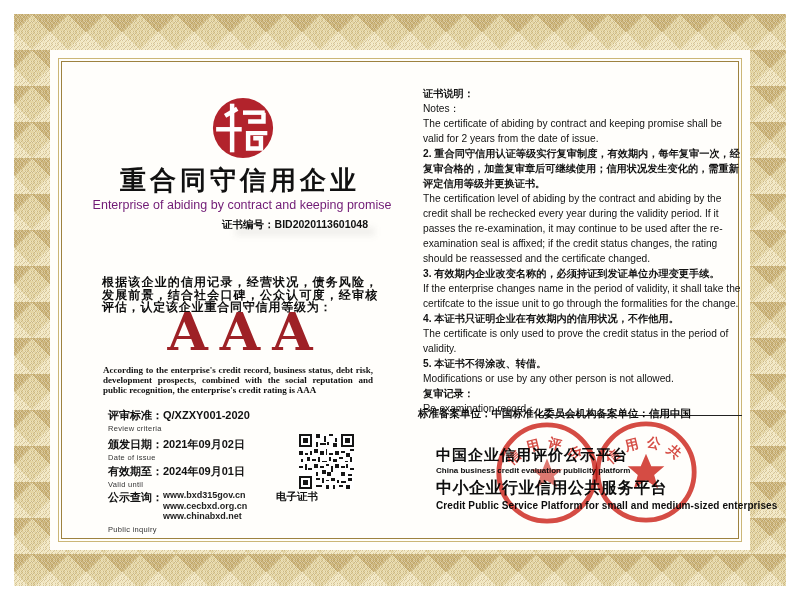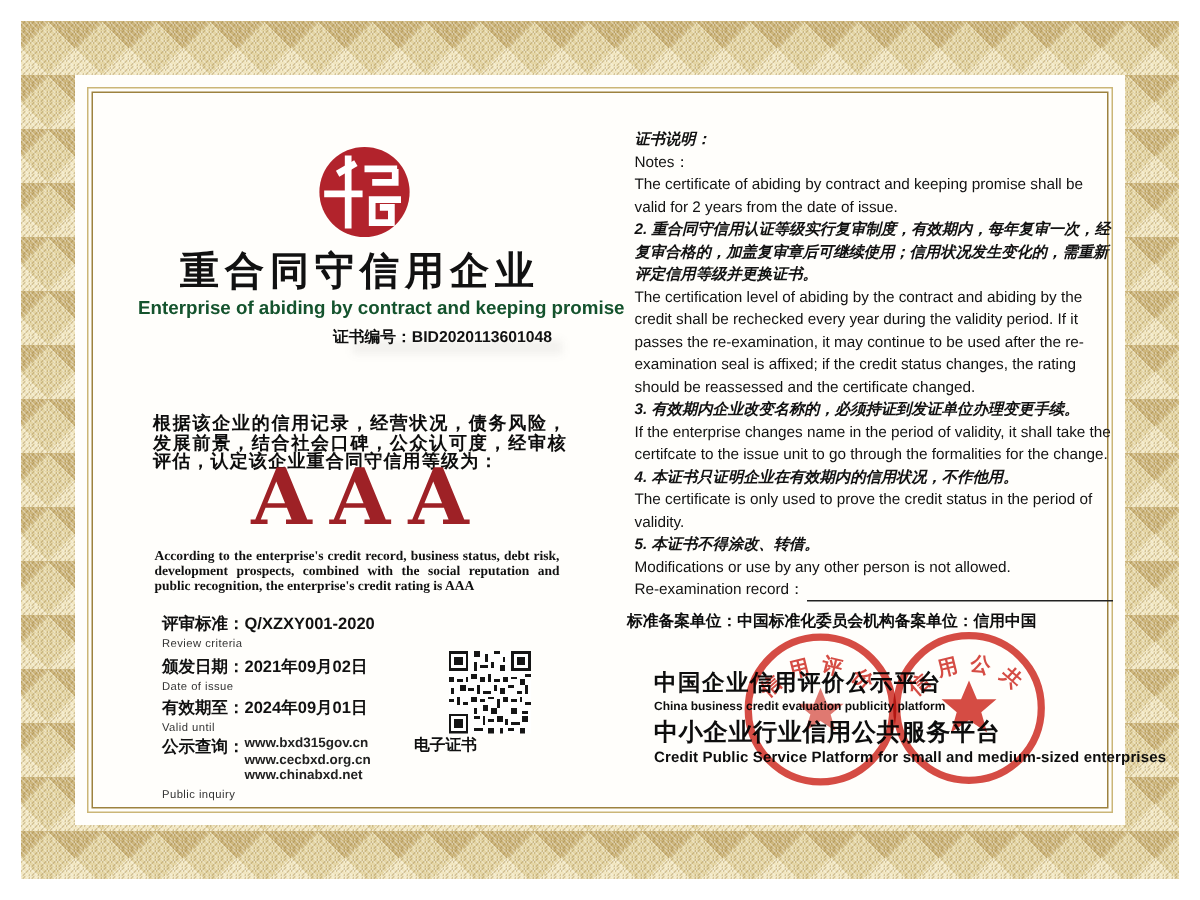--- a/index.html
+++ b/index.html
@@ -18,21 +18,21 @@
     background-size:6px 6px,6px 6px,36px 36px,36px 36px,36px 36px,36px 36px;}
   .paper{position:absolute;inset:50px;background:#fffefb;}
   .line-outer{position:absolute;inset:58px;border:1px solid #cbb677;pointer-events:none;}
   .line-inner{position:absolute;inset:61px;border:1px solid #9d823f;pointer-events:none;}
   .abs{position:absolute;}
   
   .logo{left:211px;top:96px;width:64px;height:64px;}
   .smudge{left:235px;top:227px;width:140px;height:9px;background:rgba(60,60,60,.07);filter:blur(3px);}
   .title{left:86px;top:163px;width:308px;text-align:center;font-size:26px;font-weight:900;
          letter-spacing:4px;white-space:nowrap;color:#111;}
-  .subtitle{left:92px;top:198px;width:320px;text-align:center;font-size:12.5px;font-weight:700;white-space:nowrap;color:#14532d;}
+  .subtitle{left:82px;top:198px;width:320px;text-align:center;font-size:12.5px;font-weight:400;white-space:nowrap;color:#701a75;}
   .certno{left:86px;top:218px;width:282px;text-align:right;font-size:10.5px;font-weight:700;color:#111;}
   .company{left:86px;top:244px;width:308px;text-align:center;font-size:19.5px;font-weight:900;
            letter-spacing:1px;white-space:nowrap;color:#0d0d0d;}
   .stmt-zh{left:102px;top:276px;width:276px;font-size:12px;font-weight:800;line-height:12.5px;
            letter-spacing:.8px;text-align:justify;color:#0d0d0d;}
   .rating{left:86px;top:301px;width:308px;text-align:center;padding-left:12px;box-sizing:border-box;
           font-family:"DejaVu Serif","Liberation Serif",serif;font-size:52px;font-weight:700;
           letter-spacing:12px;color:#9e2126;}
   .stmt-en{left:103px;top:366px;width:270px;font-family:"Liberation Serif","DejaVu Serif",serif;
            font-size:9px;font-weight:700;line-height:9.9px;text-align:justify;color:#111;}
@@ -42,21 +42,21 @@
   .fline .val{font-weight:700;}
   .fsub{font-size:7.5px;font-weight:400;color:#333;margin-top:1px;letter-spacing:.3px;}
   .inq{display:flex;}
   .urls{font-size:9px;font-weight:600;line-height:10.6px;color:#222;}
   .inq-sub{margin-top:3px;}
   .qr{left:299px;top:434px;width:55px;height:55px;}
   .qr-label{left:276px;top:490px;width:100px;text-align:left;font-size:10.5px;font-weight:700;color:#111;}
   
   .notes{left:423px;top:86px;width:319px;font-size:10.2px;line-height:15px;color:#121212;}
   .notes p{margin:0;}
-  .nzh{font-weight:800;font-style:italic;}
+  .nzh{font-weight:800;}
   .nen{font-weight:500;}
   .reexam-row{display:flex;align-items:flex-end;}
   .reexam-row .lbl{font-weight:500;white-space:nowrap;}
   .reexam-row .uline{flex:1;border-bottom:1px solid #222;height:11px;margin-left:2px;}
   .registry{left:418px;top:407px;width:319px;display:flex;font-size:10.5px;font-weight:800;
             white-space:nowrap;color:#0d0d0d;}
   .platform{left:436px;top:446px;width:312px;text-align:left;color:#0d0d0d;}
   .platform div{white-space:nowrap;}
   .p-zh1{font-size:15px;font-weight:900;letter-spacing:1px;}
   .p-en1{font-size:8px;font-weight:700;margin-top:1px;}
@@ -134,20 +134,21 @@
     <p class="nen">Notes：</p>
     <p class="nen">The certificate of abiding by contract and keeping promise shall be valid for 2 years from the date of issue.</p>
     <p class="nzh">2. 重合同守信用认证等级实行复审制度，有效期内，每年复审一次，经复审合格的，加盖复审章后可继续使用；信用状况发生变化的，需重新评定信用等级并更换证书。</p>
     <p class="nen">The certification level of abiding by the contract and abiding by the credit shall be rechecked every year during the validity period. If it passes the re-examination, it may continue to be used after the re-examination seal is affixed; if the credit status changes, the rating should be reassessed and the certificate changed.</p>
     <p class="nzh">3. 有效期内企业改变名称的，必须持证到发证单位办理变更手续。</p>
     <p class="nen">If the enterprise changes name in the period of validity, it shall take the certifcate to the issue unit to go through the formalities for the change.</p>
     <p class="nzh">4. 本证书只证明企业在有效期内的信用状况，不作他用。</p>
     <p class="nen">The certificate is only used to prove the credit status in the period of validity.</p>
     <p class="nzh">5. 本证书不得涂改、转借。</p>
     <p class="nen">Modifications or use by any other person is not allowed.</p>
+    <p class="nzh">复审记录：</p>
     <div class="reexam-row">
       <span class="lbl">Re-examination record：</span>
       <span class="uline"></span>
     </div>
   </div>
 
   <div class="registry abs">
     <span>标准备案单位：中国标准化委员会</span>
     <span>机构备案单位：信用中国</span>
   </div>

